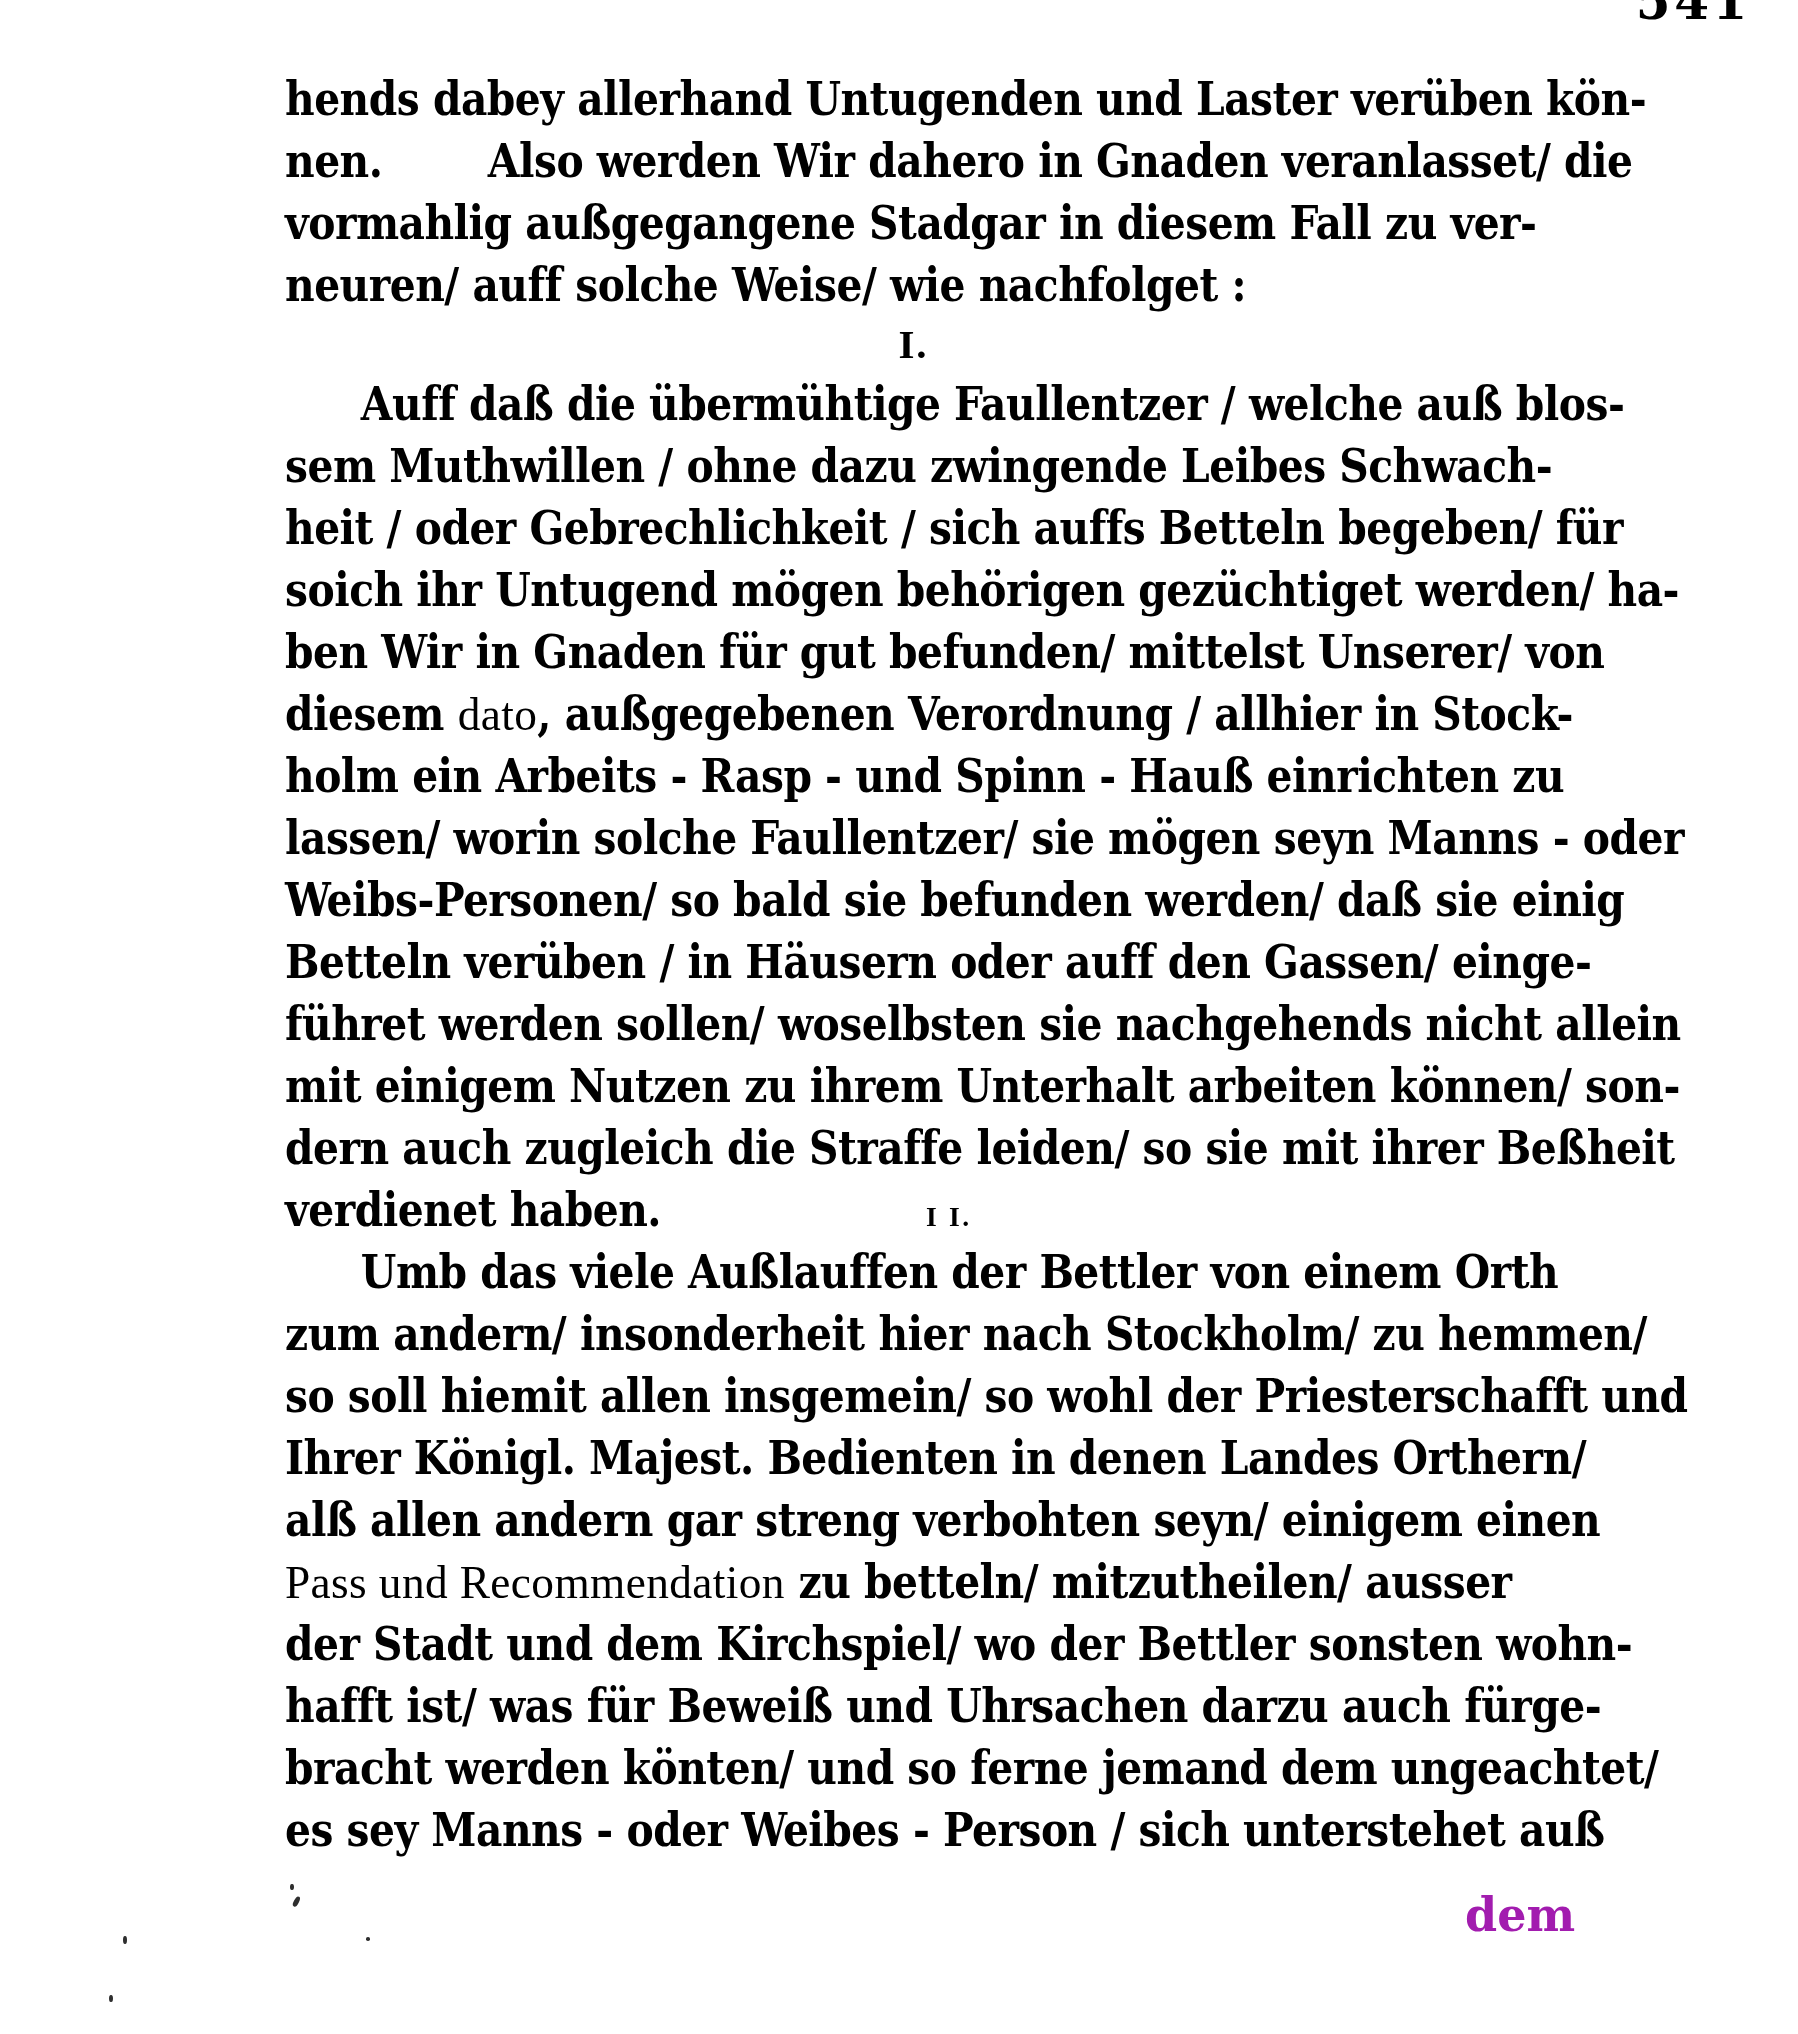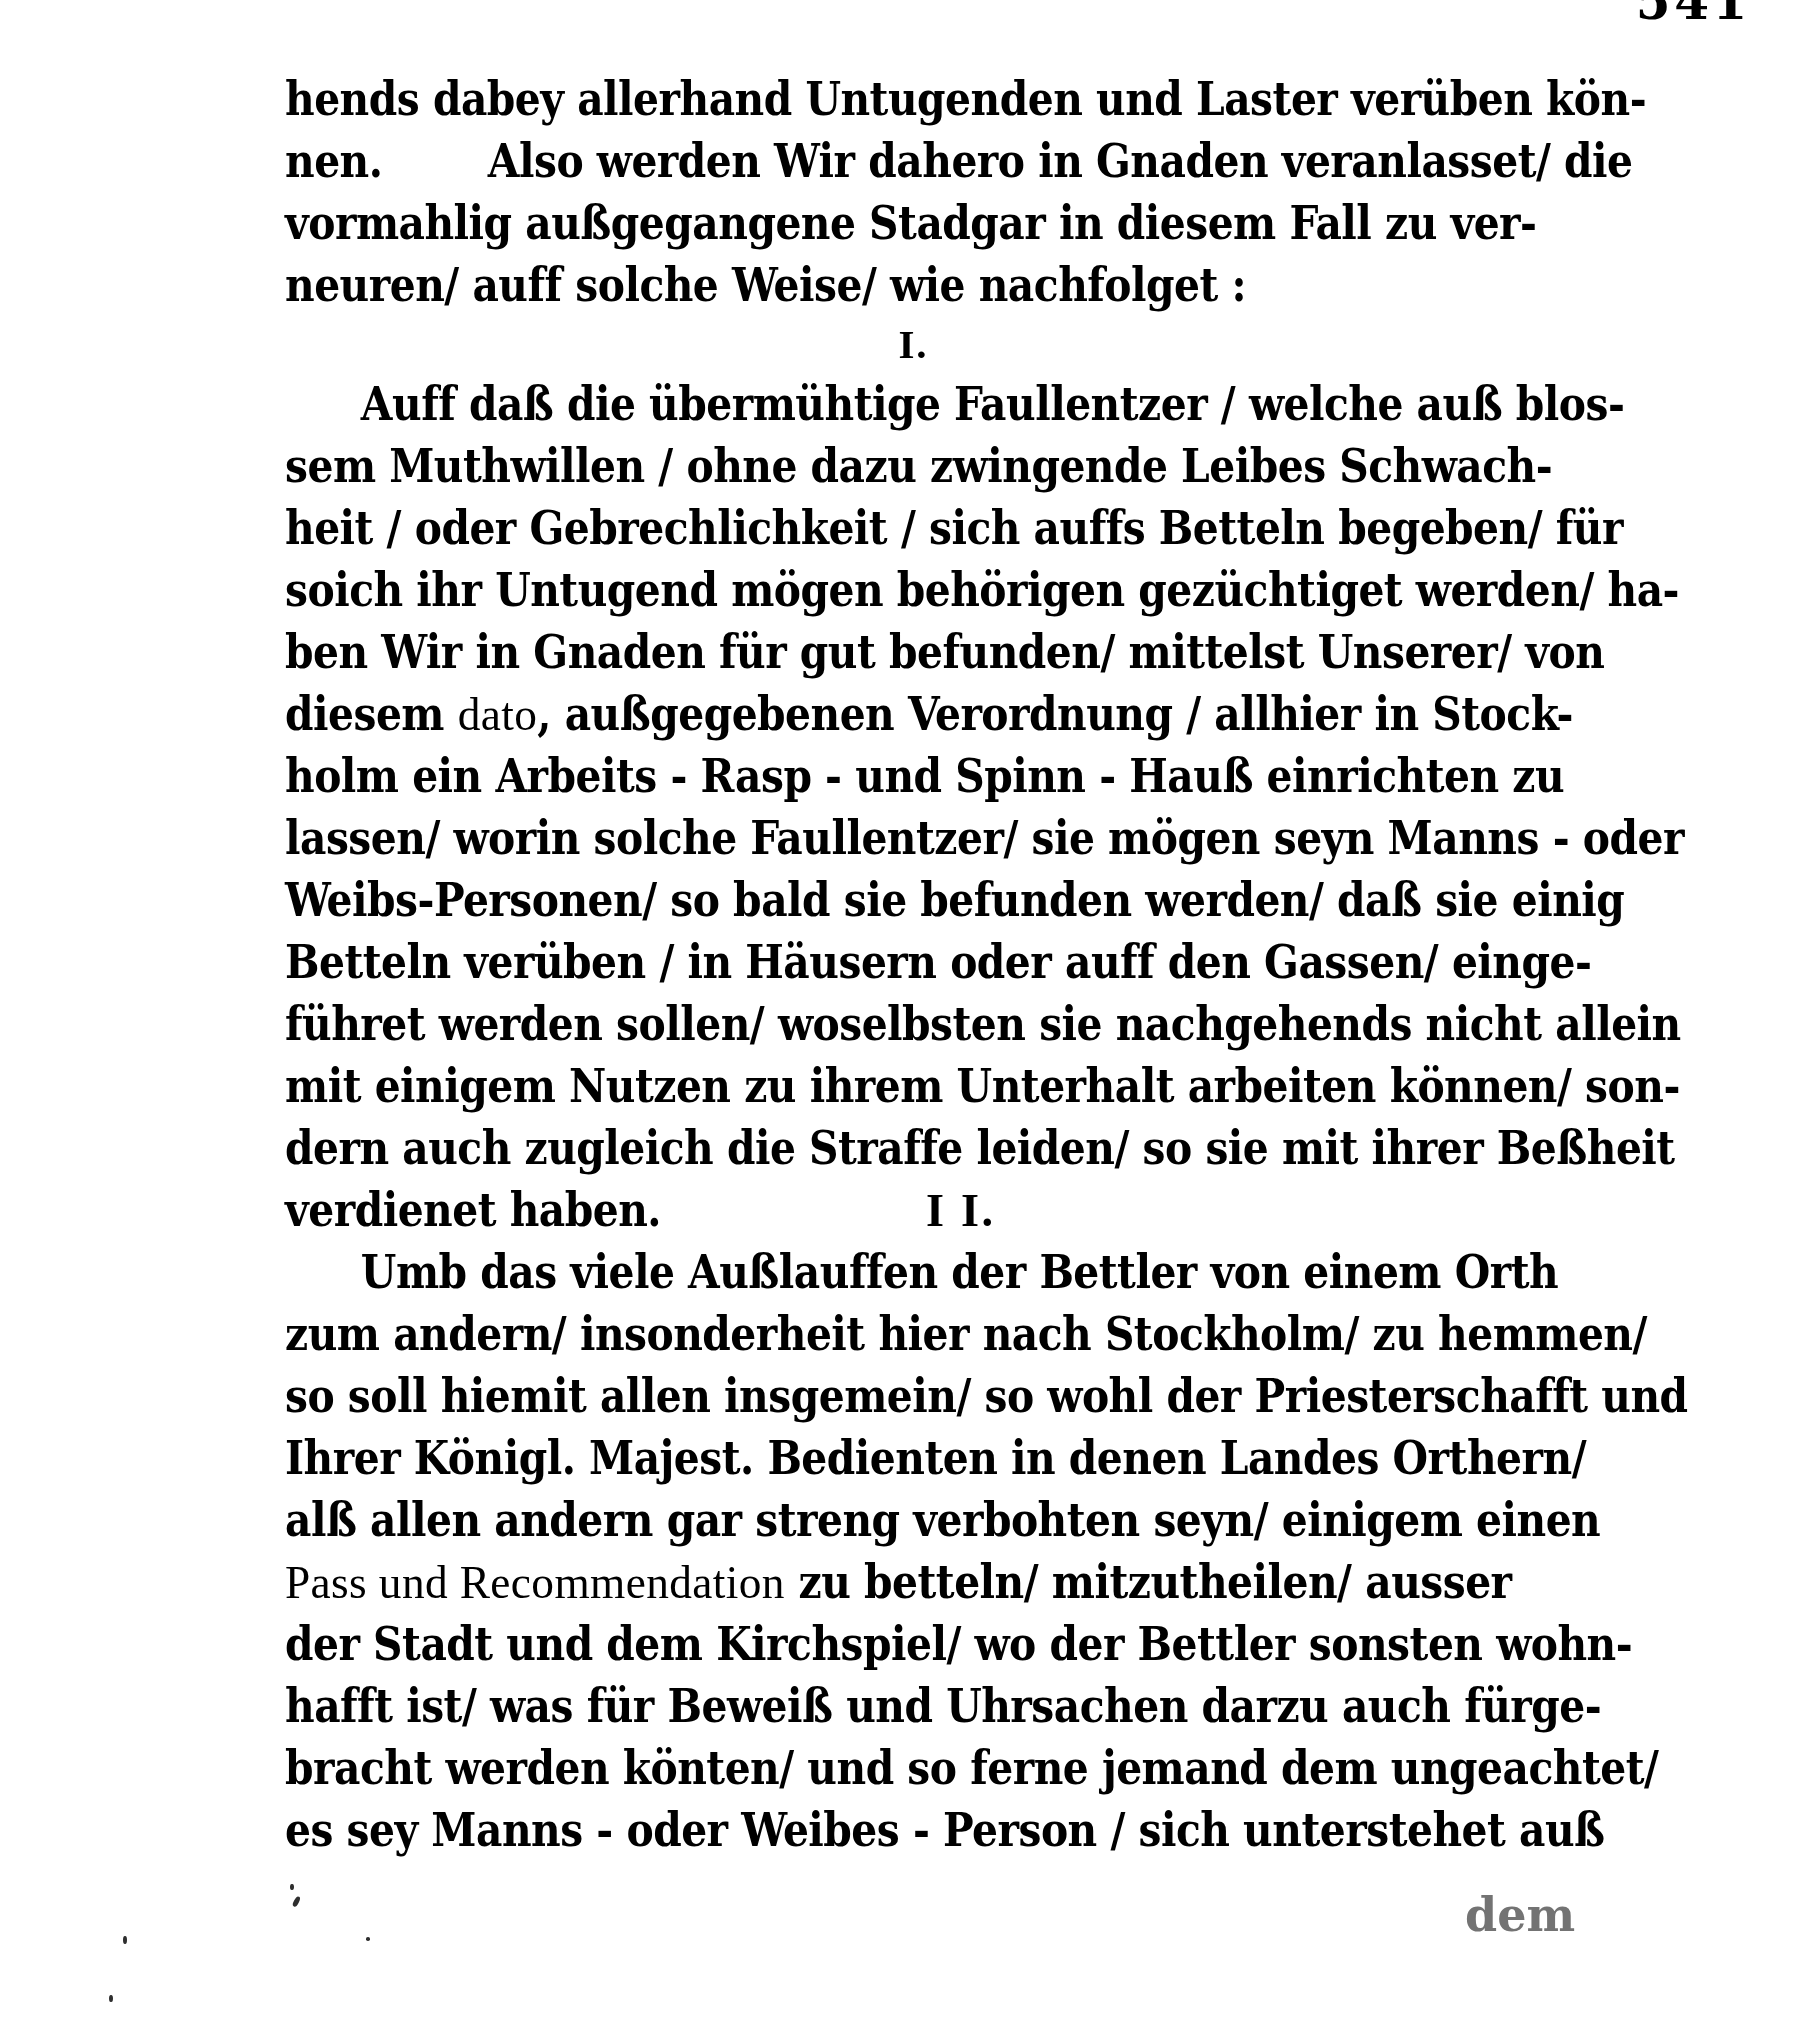--- a/index.html
+++ b/index.html
@@ -85,36 +85,36 @@
     font-family: "Liberation Serif", serif;
     font-weight: 700;
     font-size: 41px;
     letter-spacing: 1.8px;
     color: #000;
   }
 
   .numeral-inline {
     font-family: "Liberation Serif", serif;
     font-weight: 700;
-    font-size: 47px;
+    font-size: 28px;
     letter-spacing: 2.7px;
   }
 
   
   .para-start { padding-left: 77px; }
 
   
   #catchword {
     position: absolute;
     left: 1465px;
     top: 1888px;
     font-family: "DejaVu Serif", serif;
     font-weight: 700;
     font-size: 46px;
-    color: #737373;
+    color: #a21caf;
     white-space: nowrap;
   }
 
   
   .speck {
     position: absolute;
     background: #000;
     border-radius: 50%;
     opacity: 0.82;
   }

